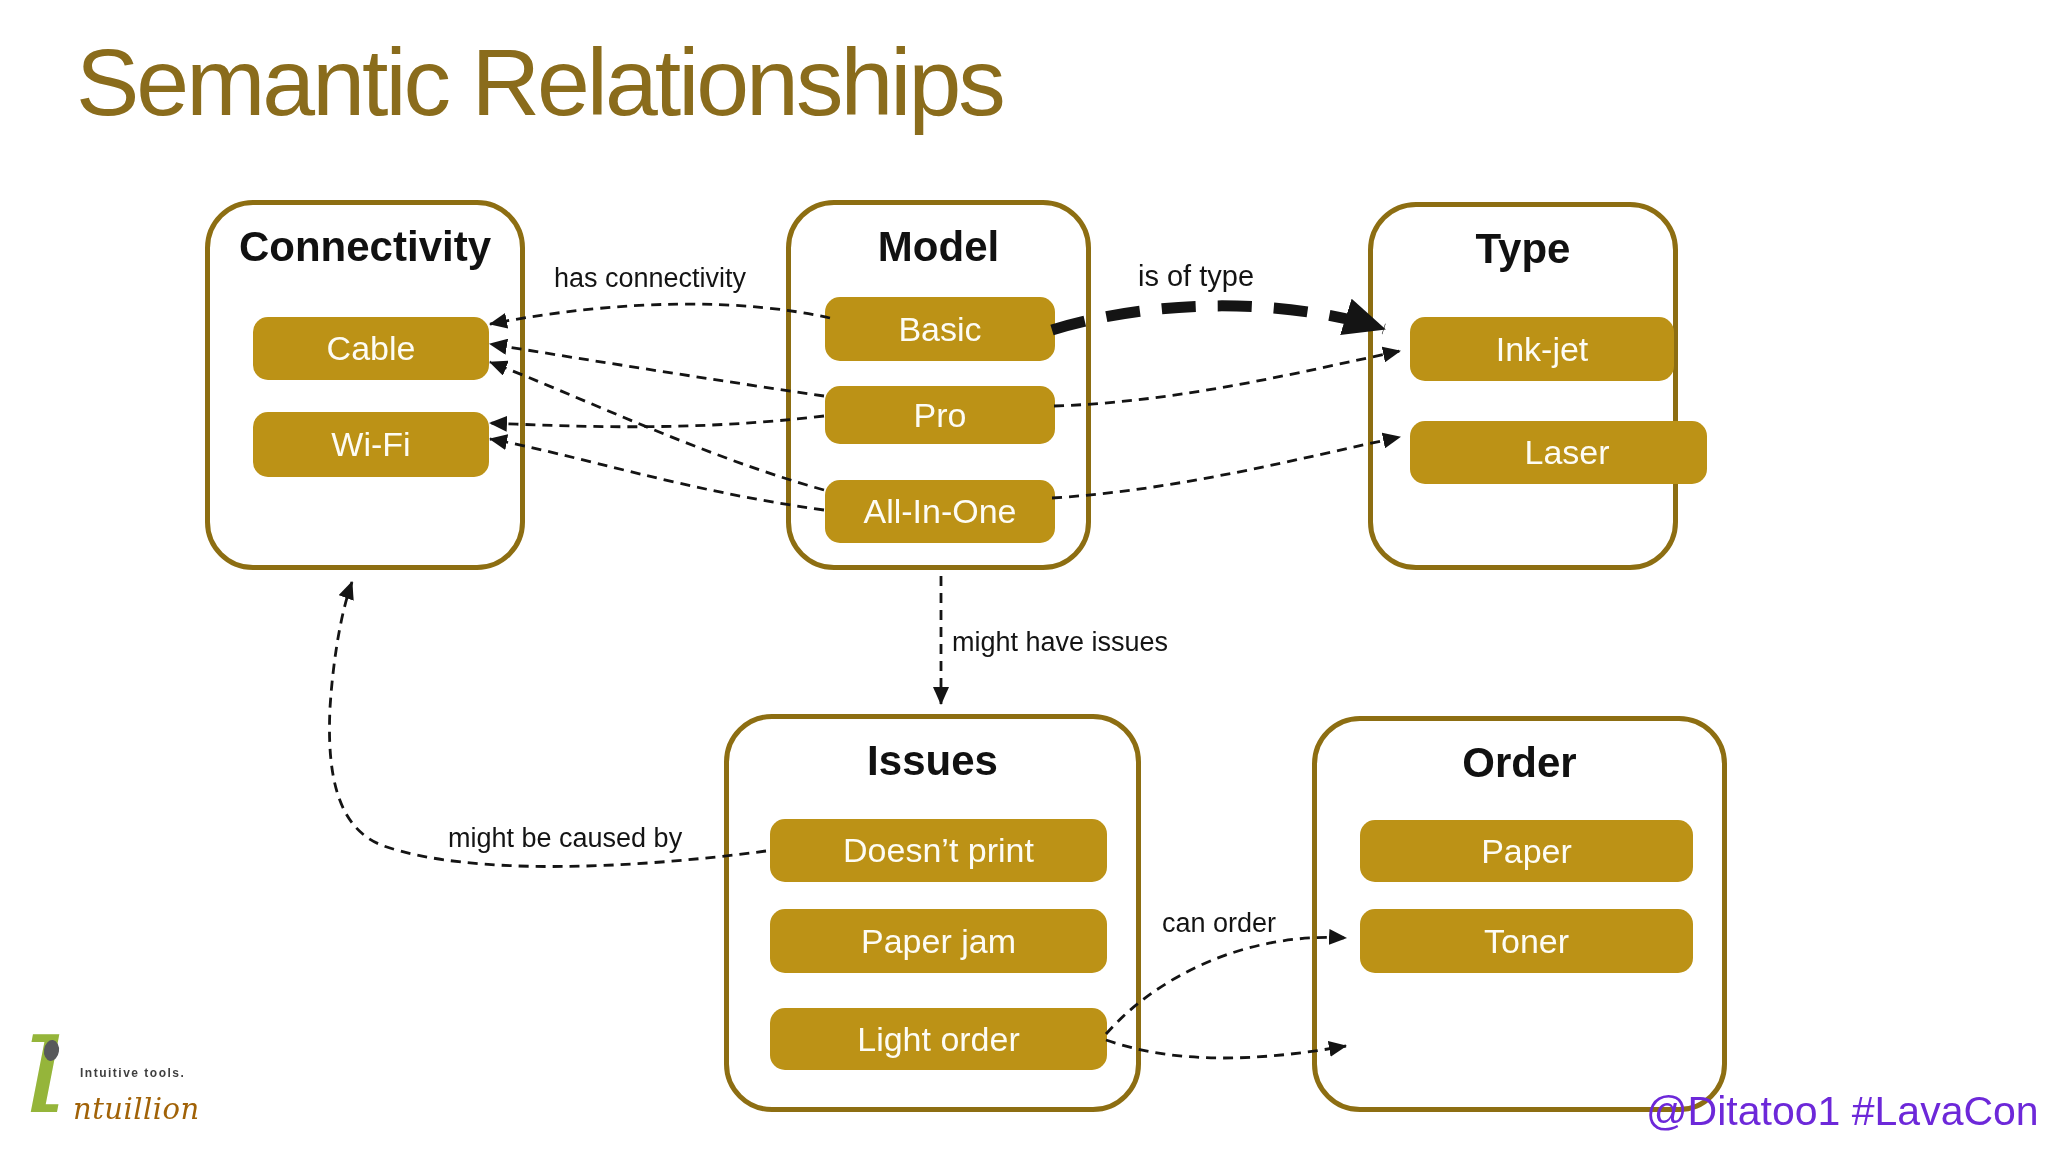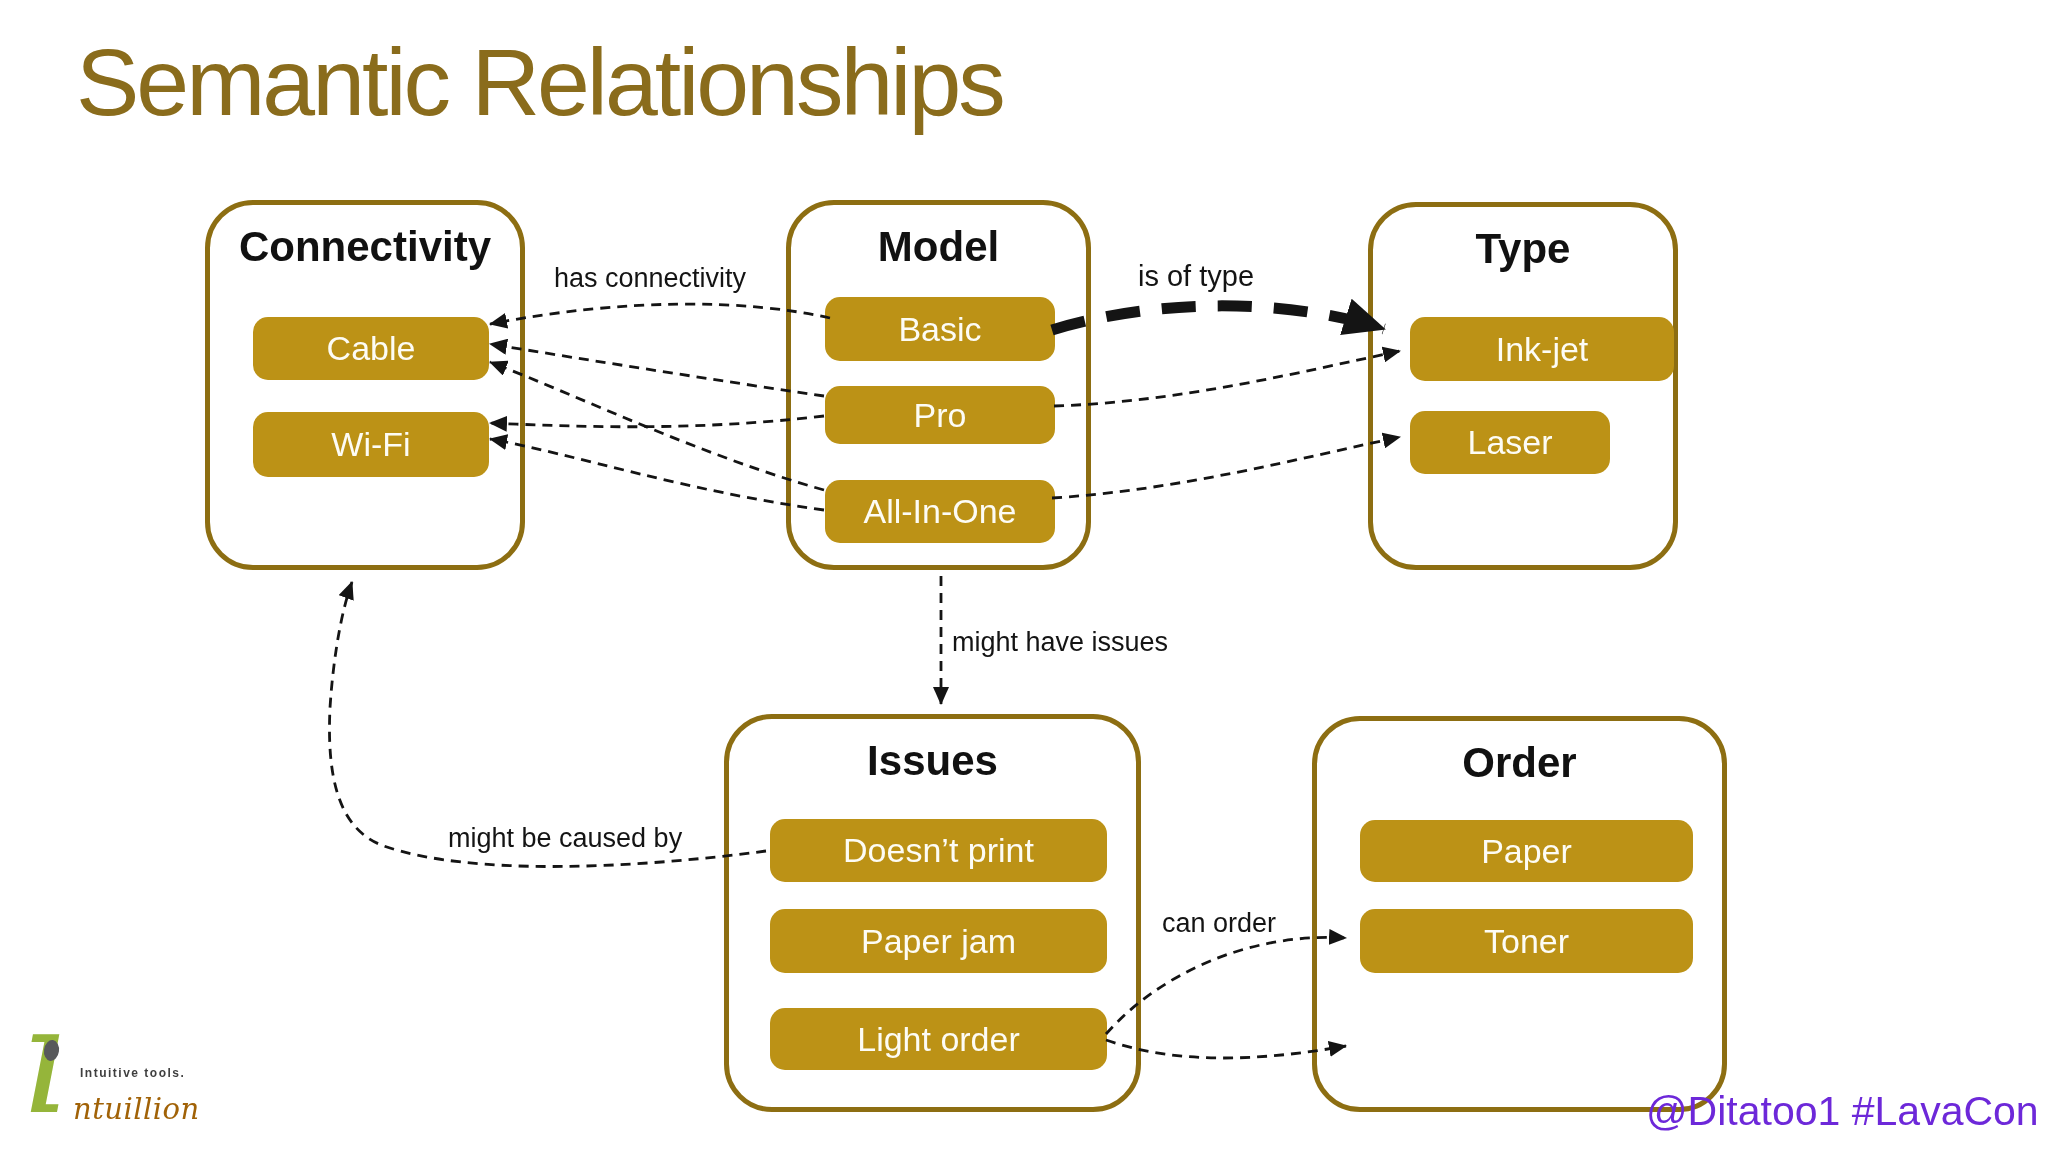--- a/index.html
+++ b/index.html
@@ -69,21 +69,21 @@
 <div class="group-box" style="left:786px;top:200px;width:305px;height:370px;">
   <div class="group-title">Model</div>
   <div class="chip" style="left:34px;top:92px;width:230px;height:64px;">Basic</div>
   <div class="chip" style="left:34px;top:181px;width:230px;height:58px;">Pro</div>
   <div class="chip" style="left:34px;top:275px;width:230px;height:63px;">All-In-One</div>
 </div>
 
 <div class="group-box" style="left:1368px;top:202px;width:310px;height:368px;">
   <div class="group-title">Type</div>
   <div class="chip" style="left:37px;top:110px;width:264px;height:64px;">Ink-jet</div>
-  <div class="chip" style="left:37px;top:204px;width:200px;height:63px;">Laser</div>
+  <div class="chip" style="left:37px;top:214px;width:280px;height:63px;padding-left:17px;">Laser</div>
 </div>
 
 <div class="group-box" style="left:724px;top:714px;width:417px;height:398px;">
   <div class="group-title">Issues</div>
   <div class="chip" style="left:41px;top:100px;width:337px;height:63px;">Doesn’t print</div>
   <div class="chip" style="left:41px;top:190px;width:337px;height:64px;">Paper jam</div>
   <div class="chip" style="left:41px;top:289px;width:337px;height:62px;">Light order</div>
 </div>
 
 <div class="group-box" style="left:1312px;top:716px;width:415px;height:396px;padding-left:24px;">

